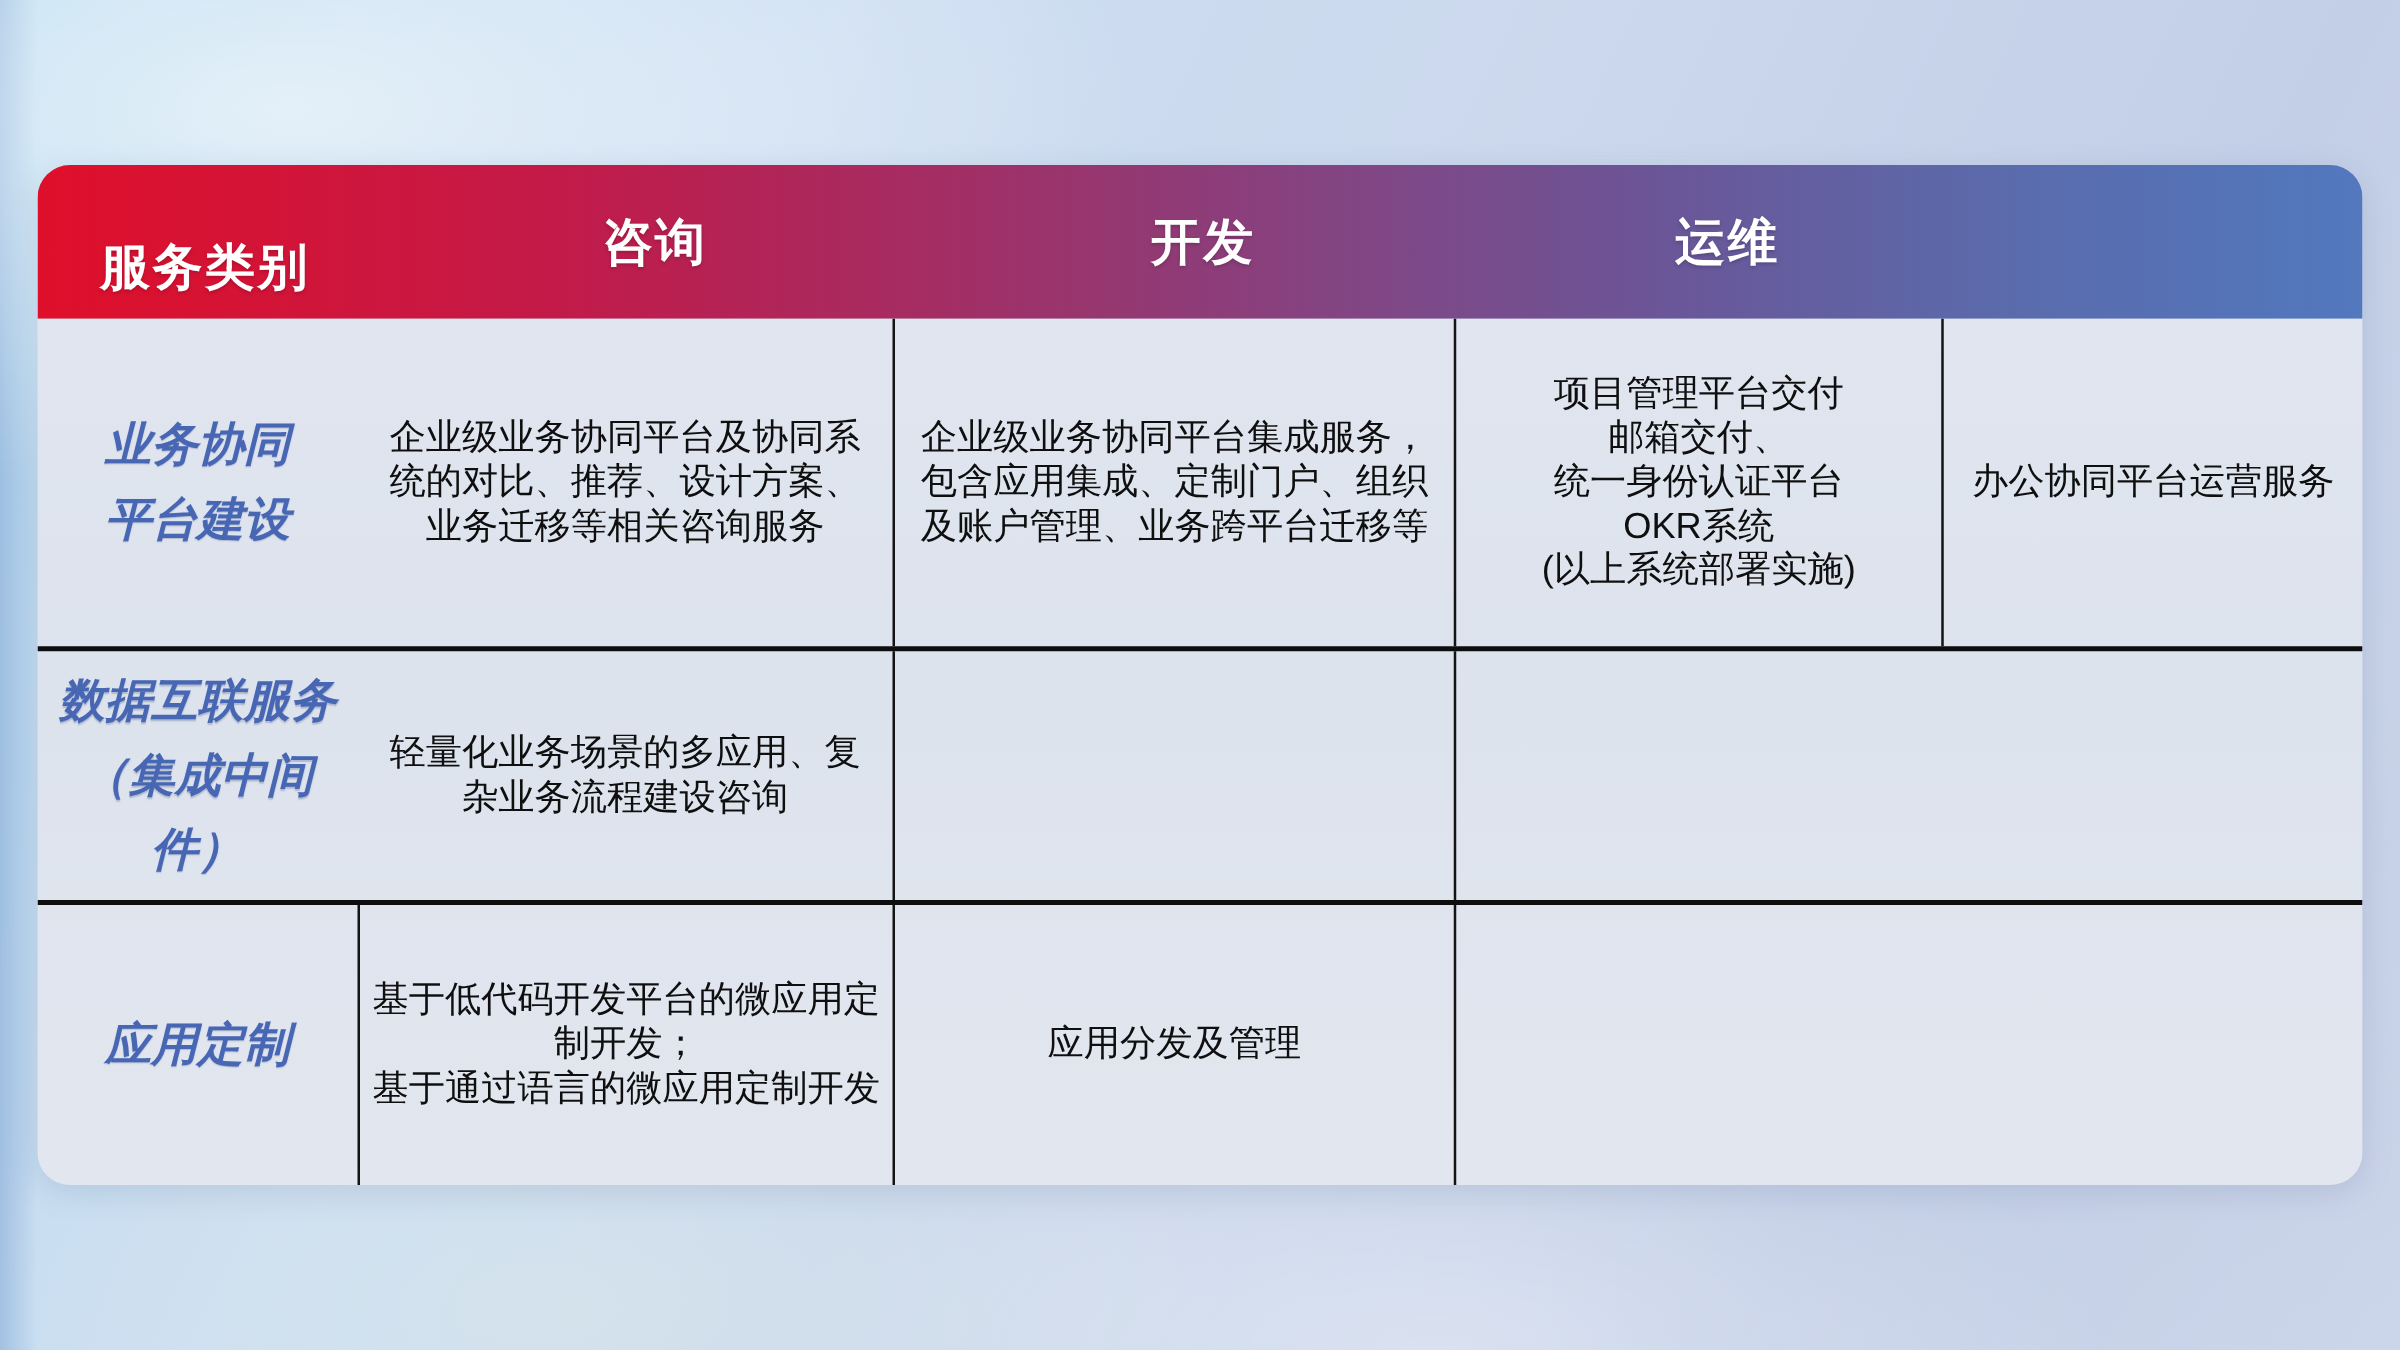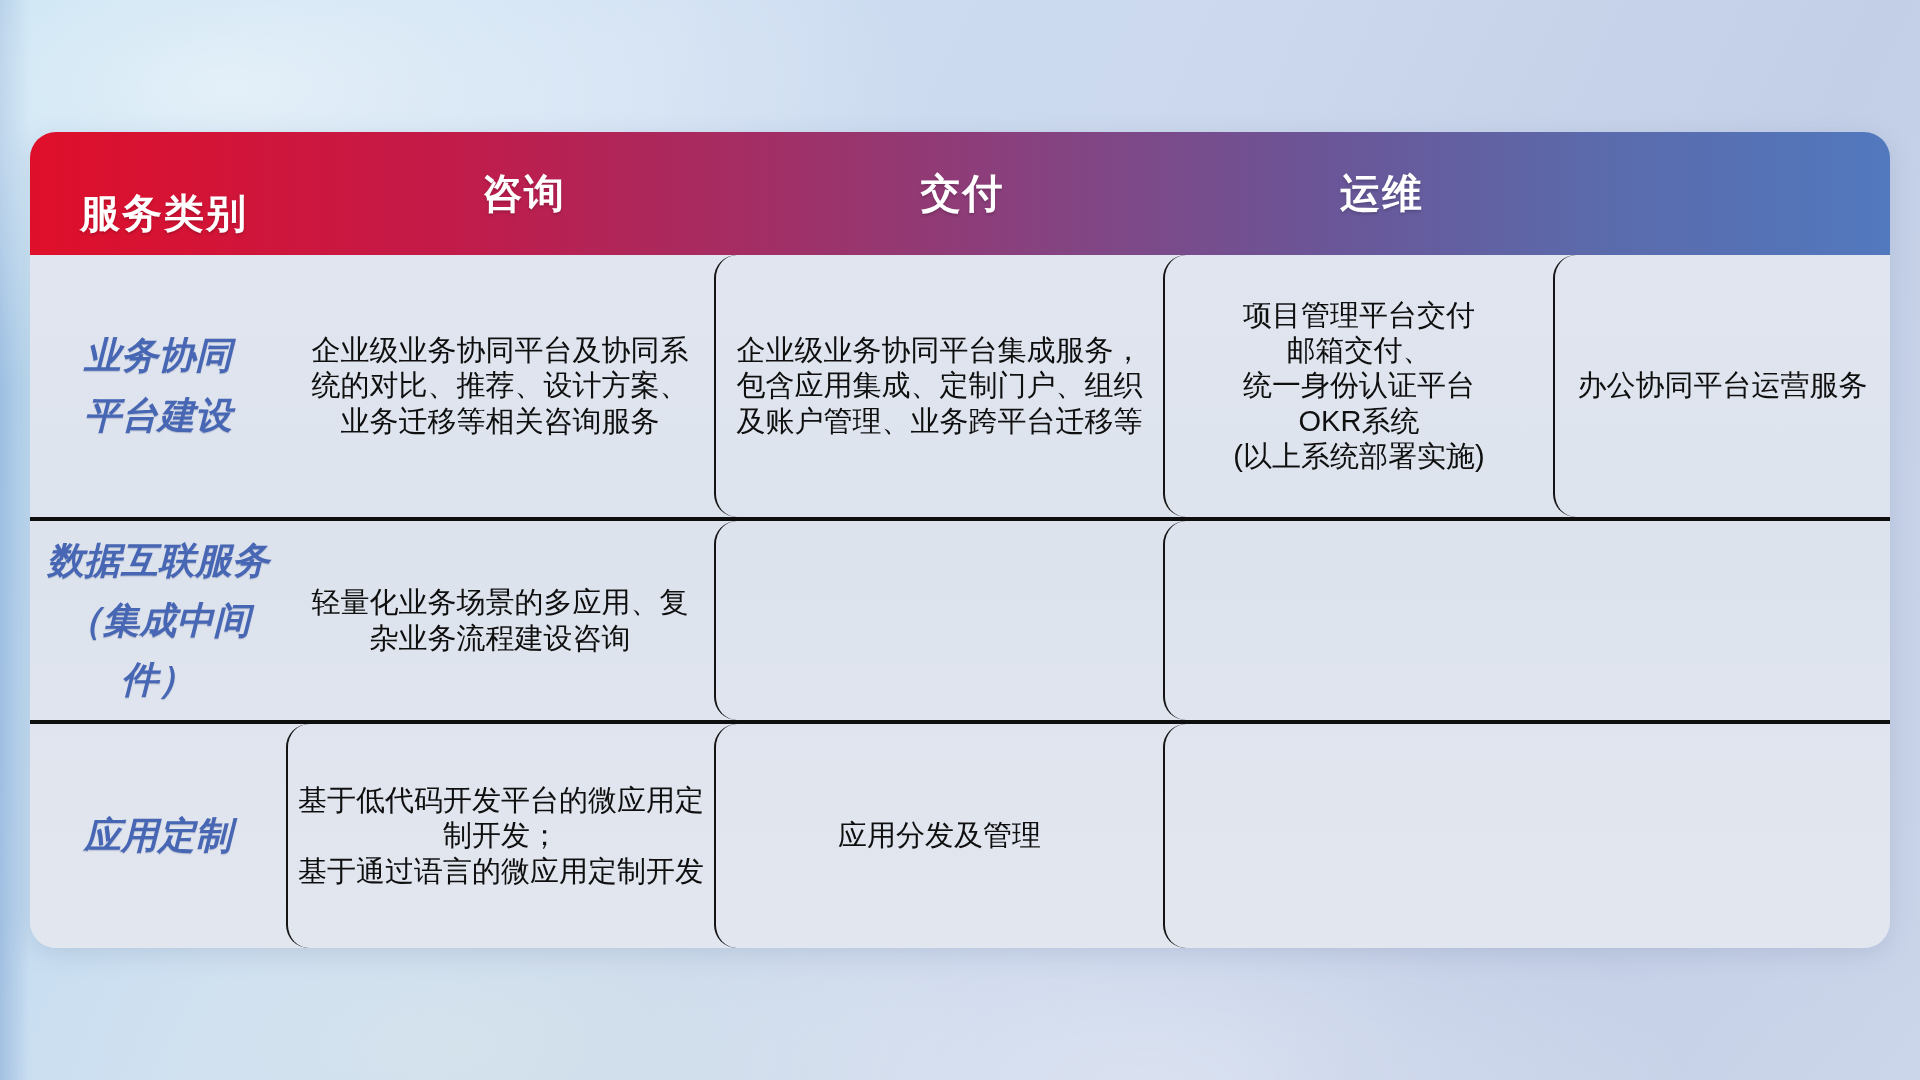--- a/index.html
+++ b/index.html
@@ -47,37 +47,37 @@
     grid-template-columns:256px 428px 449px 390px 337px;
     box-sizing:border-box;
   }
   .row + .row{border-top:4px solid #0e0e0e;}
   .cell{
     display:flex;align-items:center;justify-content:center;
     text-align:center;white-space:pre-line;
     font-size:29px;line-height:1.22;color:#0f0f0f;
     padding:0 6px;box-sizing:border-box;
   }
-  .cell.vline{border-left:2px solid #141414;border-radius:23px;}
+  .cell.vline{border-left:2px solid #141414;}
   .cat{
     font-size:37px;font-weight:700;color:#4766b4;line-height:1.62;
     text-shadow:0 1px 1px rgba(40,60,110,0.25);
     font-style:italic;
   }
 </style>
 </head>
 <body>
 
 <div id="screen">
   <div class="matrix">
 
     <div class="header">
       <div class="hcell first">服务类别</div>
       <div class="hcell">咨询</div>
-      <div class="hcell">交付</div>
+      <div class="hcell">开发</div>
       <div class="hcell">运维</div>
     </div>
 
     <div class="tbody">
 
       <div class="row">
         <div class="cell cat">业务协同
 平台建设</div>
         <div class="cell">企业级业务协同平台及协同系
 统的对比、推荐、设计方案、

